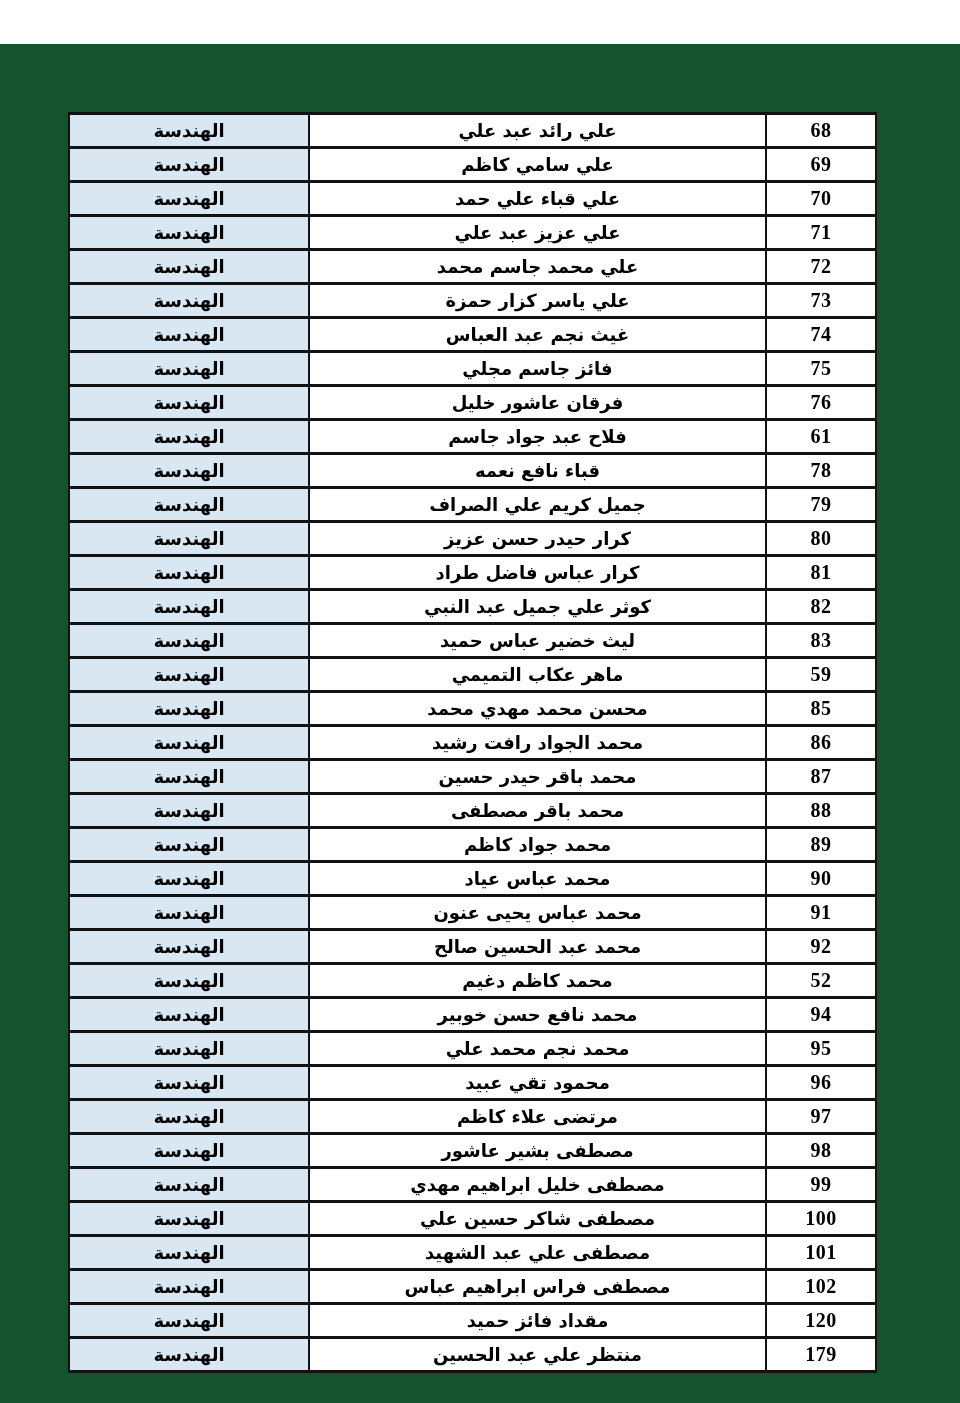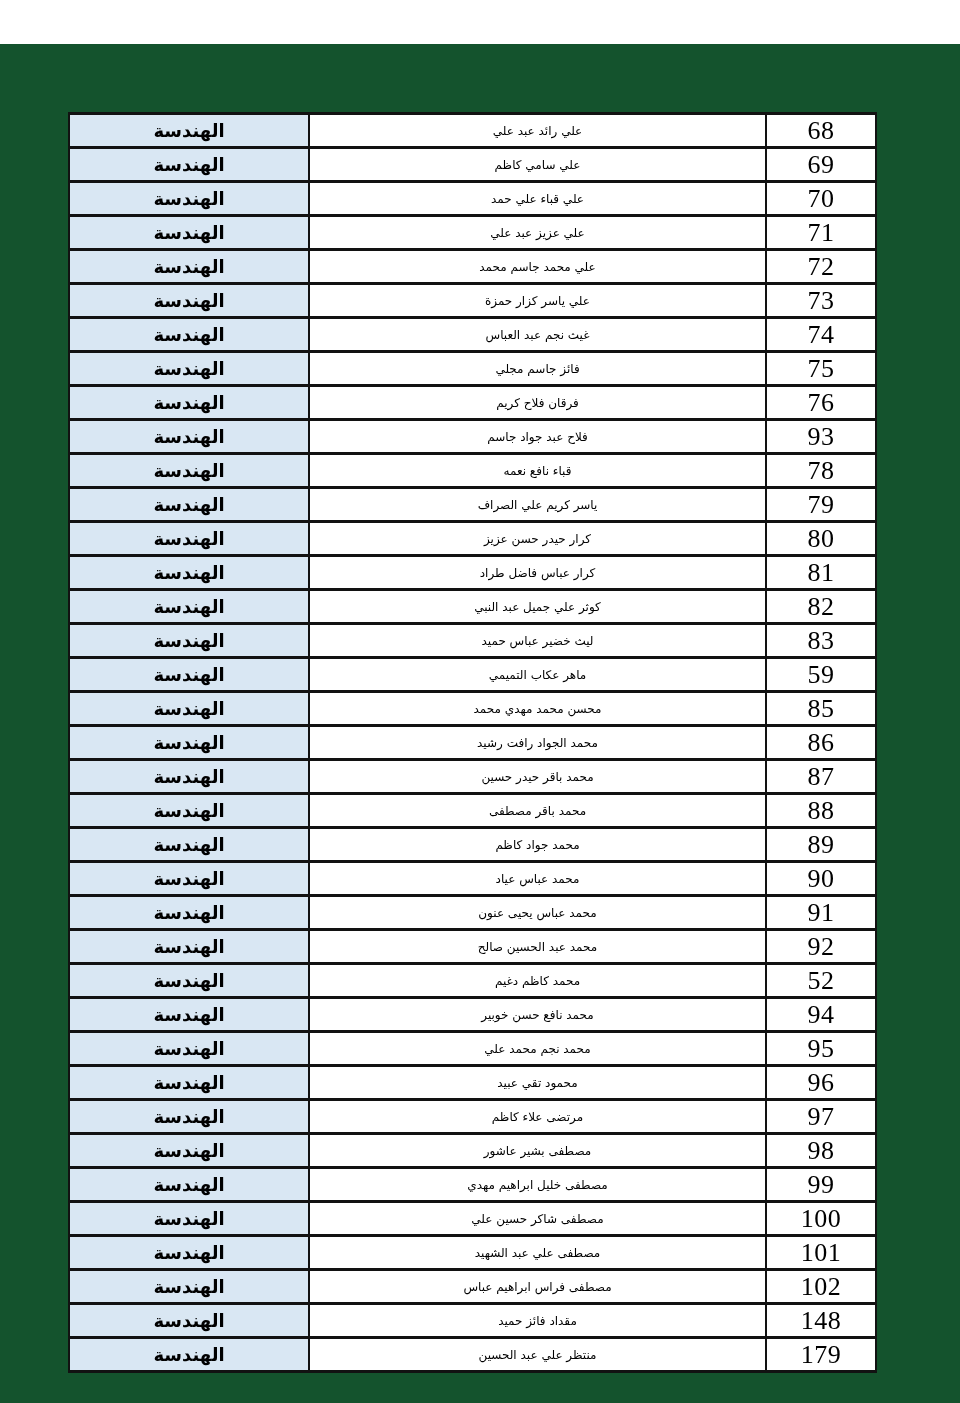--- a/index.html
+++ b/index.html
@@ -42,28 +42,28 @@
   }
   td.dept {
     background: #d9e7f3;
     direction: rtl;
     font-weight: bold;
     font-size: 18px;
   }
   td.name {
     background: #ffffff;
     direction: rtl;
-    font-weight: normal;
-    font-size: 12px;
+    font-weight: bold;
+    font-size: 18px;
   }
   td.num {
     background: #ffffff;
     font-family: "Liberation Serif", serif;
-    font-weight: normal;
-    font-size: 26px;
+    font-weight: bold;
+    font-size: 20px;
     letter-spacing: 0.5px;
   }
 </style>
 </head>
 <body>
 
 <div class="page">
   <table class="roster">
     <colgroup>
       <col class="c-dept">
@@ -114,39 +114,39 @@
   </tr>
 
   <tr>
     <td class="dept">الهندسة</td>
     <td class="name">فائز جاسم مجلي</td>
     <td class="num">75</td>
   </tr>
 
   <tr>
     <td class="dept">الهندسة</td>
-    <td class="name">فرقان فلاح كريم</td>
+    <td class="name">فرقان عاشور خليل</td>
     <td class="num">76</td>
   </tr>
 
   <tr>
     <td class="dept">الهندسة</td>
     <td class="name">فلاح عبد جواد جاسم</td>
-    <td class="num">93</td>
+    <td class="num">61</td>
   </tr>
 
   <tr>
     <td class="dept">الهندسة</td>
     <td class="name">قباء نافع نعمه</td>
     <td class="num">78</td>
   </tr>
 
   <tr>
     <td class="dept">الهندسة</td>
-    <td class="name">ياسر كريم علي الصراف</td>
+    <td class="name">جميل كريم علي الصراف</td>
     <td class="num">79</td>
   </tr>
 
   <tr>
     <td class="dept">الهندسة</td>
     <td class="name">كرار حيدر حسن عزيز</td>
     <td class="num">80</td>
   </tr>
 
   <tr>
@@ -277,21 +277,21 @@
 
   <tr>
     <td class="dept">الهندسة</td>
     <td class="name">مصطفى فراس ابراهيم عباس</td>
     <td class="num">102</td>
   </tr>
 
   <tr>
     <td class="dept">الهندسة</td>
     <td class="name">مقداد فائز حميد</td>
-    <td class="num">148</td>
+    <td class="num">120</td>
   </tr>
 
   <tr>
     <td class="dept">الهندسة</td>
     <td class="name">منتظر علي عبد الحسين</td>
     <td class="num">179</td>
   </tr>
 </tbody>
   </table>
 </div>

